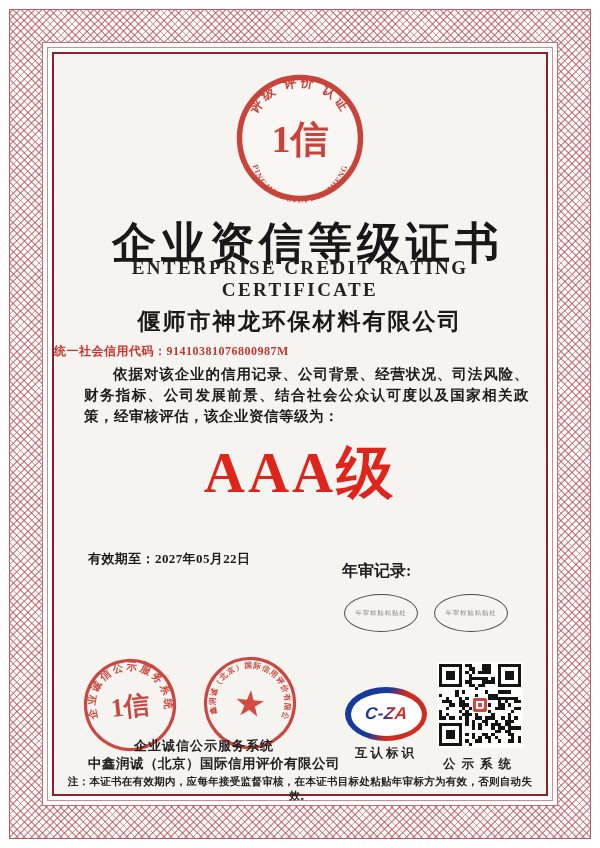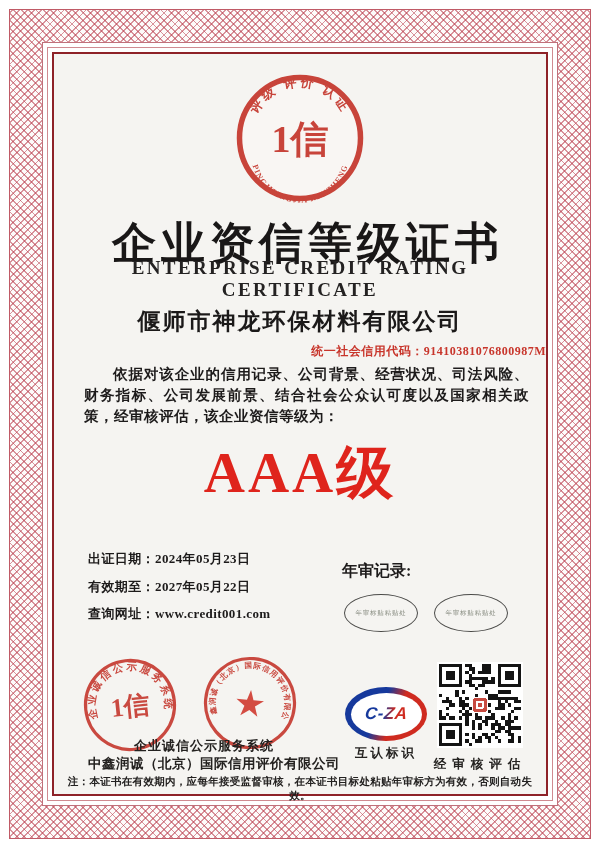--- a/index.html
+++ b/index.html
@@ -19,21 +19,21 @@
   
   .top-seal{top:18px;left:50%;margin-left:-66px;width:132px;height:132px;opacity:.93;}
   
   .title{top:152px;left:0;width:100%;text-align:center;font-size:44px;font-weight:900;
          letter-spacing:5px;color:#191717;margin:8px;}
   .subtitle{top:203px;left:0;width:100%;text-align:center;font-size:19px;font-weight:700;
             letter-spacing:2.4px;color:#242222;}
   .credit-line{top:227px;right:44px;font-size:12.5px;font-weight:700;color:#c8352b;letter-spacing:1px;}
   .company{top:252px;left:0;width:100%;text-align:center;font-size:23px;font-weight:900;
            letter-spacing:2px;color:#1b1919;}
-  .social{top:289px;left:0;width:100%;text-align:right;font-size:12px;font-weight:700;
+  .social{top:289px;left:0;width:100%;text-align:left;font-size:12px;font-weight:700;
           color:#c8352b;letter-spacing:.5px;}
   .body-para{top:310px;left:30px;right:17px;font-size:14.5px;font-weight:700;line-height:1.45;
              text-align:justify;text-indent:2em;color:#1d1b1b;margin:0;letter-spacing:.5px;}
   .rating{top:381px;left:0;width:100%;text-align:center;font-size:57px;font-weight:900;
           color:#df241c;letter-spacing:3px;}
   
   .details{top:496px;left:34px;font-size:13px;font-weight:700;color:#1d1b1b;}
   .details .row{margin-bottom:9.5px;letter-spacing:.4px;}
   .annual-label{top:507px;left:288px;font-size:16px;font-weight:700;color:#1d1b1b;}
   .sticker{position:absolute;width:72px;height:36px;border:1.5px solid #4a4a48;border-radius:50%;
@@ -101,27 +101,21 @@
     <div class="abs social">
       <span>统一社会信用代码：</span><span>91410381076800987M</span>
     </div>
 
     <p class="abs body-para">依据对该企业的信用记录、公司背景、经营状况、司法风险、财务指标、公司发展前景、结合社会公众认可度以及国家相关政策，经审核评估，该企业资信等级为：</p>
 
     <div class="abs rating">AAA级</div>
 
     <div class="abs details">
       <div class="row">
-        <span>出证日期：</span><span>2024年05月23日</span>
-      </div>
-      <div class="row">
         <span>有效期至：</span><span>2027年05月22日</span>
-      </div>
-      <div class="row">
-        <span>查询网址：</span><span>www.credit001.com</span>
       </div>
     </div>
 
     <div class="abs annual-label">年审记录:</div>
     <div class="abs sticker e1">
       <span>年审标贴粘贴处</span>
     </div>
     <div class="abs sticker e2">
       <span>年审标贴粘贴处</span>
     </div>
@@ -333,17 +327,17 @@
           <rect fill="#fff" x="19" y="1" width="5" height="5"></rect>
           <rect x="20" y="2" width="3" height="3"></rect>
           <rect x="0" y="18" width="7" height="7"></rect>
           <rect fill="#fff" x="1" y="19" width="5" height="5"></rect>
           <rect x="2" y="20" width="3" height="3"></rect>
           <rect x="10.4" y="10.4" width="4.2" height="4.2" rx="0.9" fill="#c84a40"></rect>
           <rect x="11.3" y="11.3" width="2.4" height="2.4" rx="0.5" fill="#fff"></rect>
           <rect x="12" y="12" width="1" height="1" fill="#c84a40"></rect>
         </svg>
     </div>
-    <div class="abs qr-label">经审核评估</div>
+    <div class="abs qr-label">公示系统</div>
 
     <div class="abs note">注：本证书在有效期内，应每年接受监督审核，在本证书目标处粘贴年审标方为有效，否则自动失效。</div>
   </div>
 </div>
 
 </body></html>

